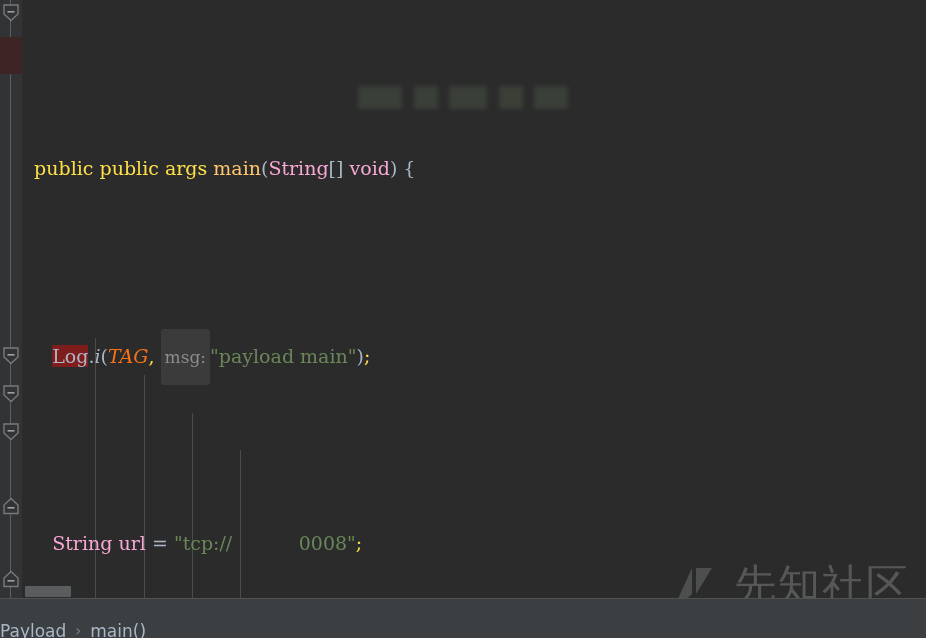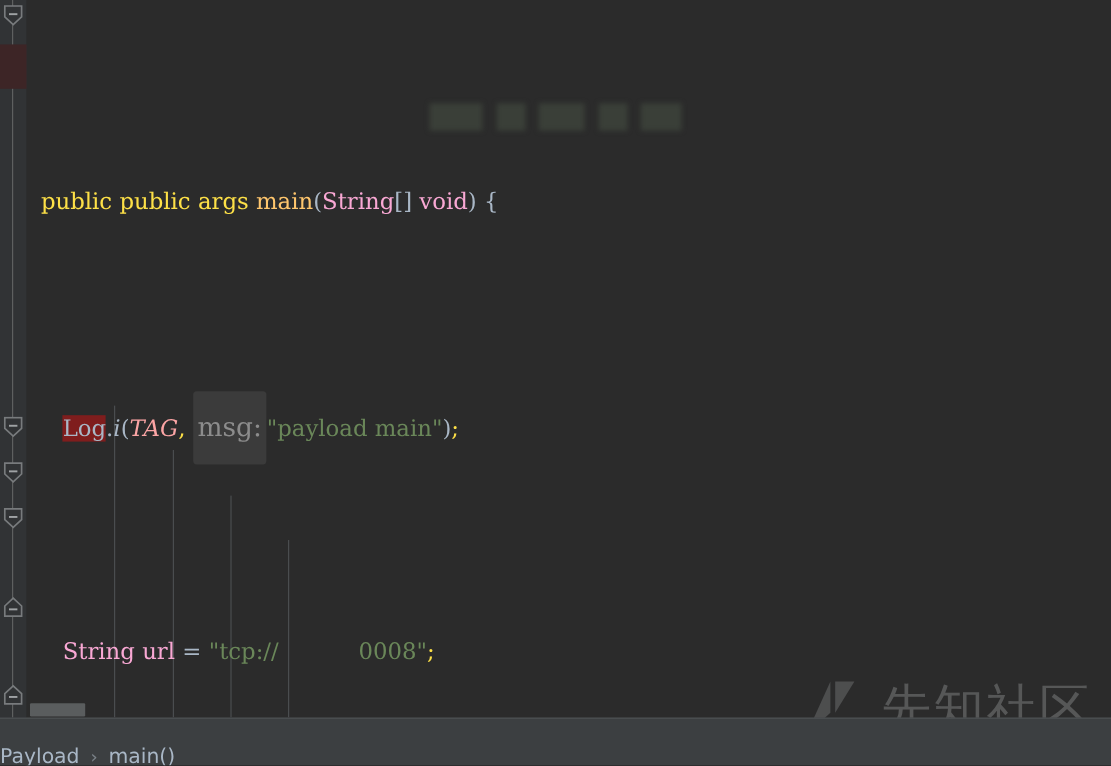--- a/index.html
+++ b/index.html
@@ -46,44 +46,44 @@
     color:#a9b7c6;
   }
   .line{position:relative;height:37.5px;white-space:pre;}
   .ind{color:transparent;}
 
   
   .kw{color:#fde047;margin-top:36px;}
   .mtd{color:#ffc66d;margin-top:41px;}
   .id{color:#f9a8d4;}
   .str{color:#6a8759;}
-  .stfld{color:#fca5a5;font-style:italic;margin-top:10px;}
+  .stfld{color:#f97316;font-style:italic;margin-top:10px;}
   .stmtd{color:#a9b7c6;font-style:italic;}
   .punc{color:#a9b7c6;}
 
   
   .match{background:#7f1d1d;color:#a9b7c6;}
   
   .phint{
     background:#3b3b3b;color:#8c8c8c;
-    border-radius:3px;padding:18px 4px;font-size:22px;
+    border-radius:3px;padding:18px 4px;font-size:17px;
   }
 
   
   .redact{
     position:absolute;display:inline-block;
     background:#3a3f38;
     filter:blur(2.2px);
     border-radius:1px;
   }
 
   
   #watermark{
     position:absolute;right:16px;bottom:22px;
-    display:flex;align-items:center;gap:12px;
+    display:flex;gap:12px;
     opacity:.30;pointer-events:none;user-select:none;z-index:7;
   }
   #wm-logo{width:56px;height:52px;}
   #wm-text{
     font-family:"DejaVu Sans","Liberation Sans",sans-serif;
     font-size:42px;color:#b9bcbe;letter-spacing:2px;line-height:1;
   }
 
   
   #hscroll{

